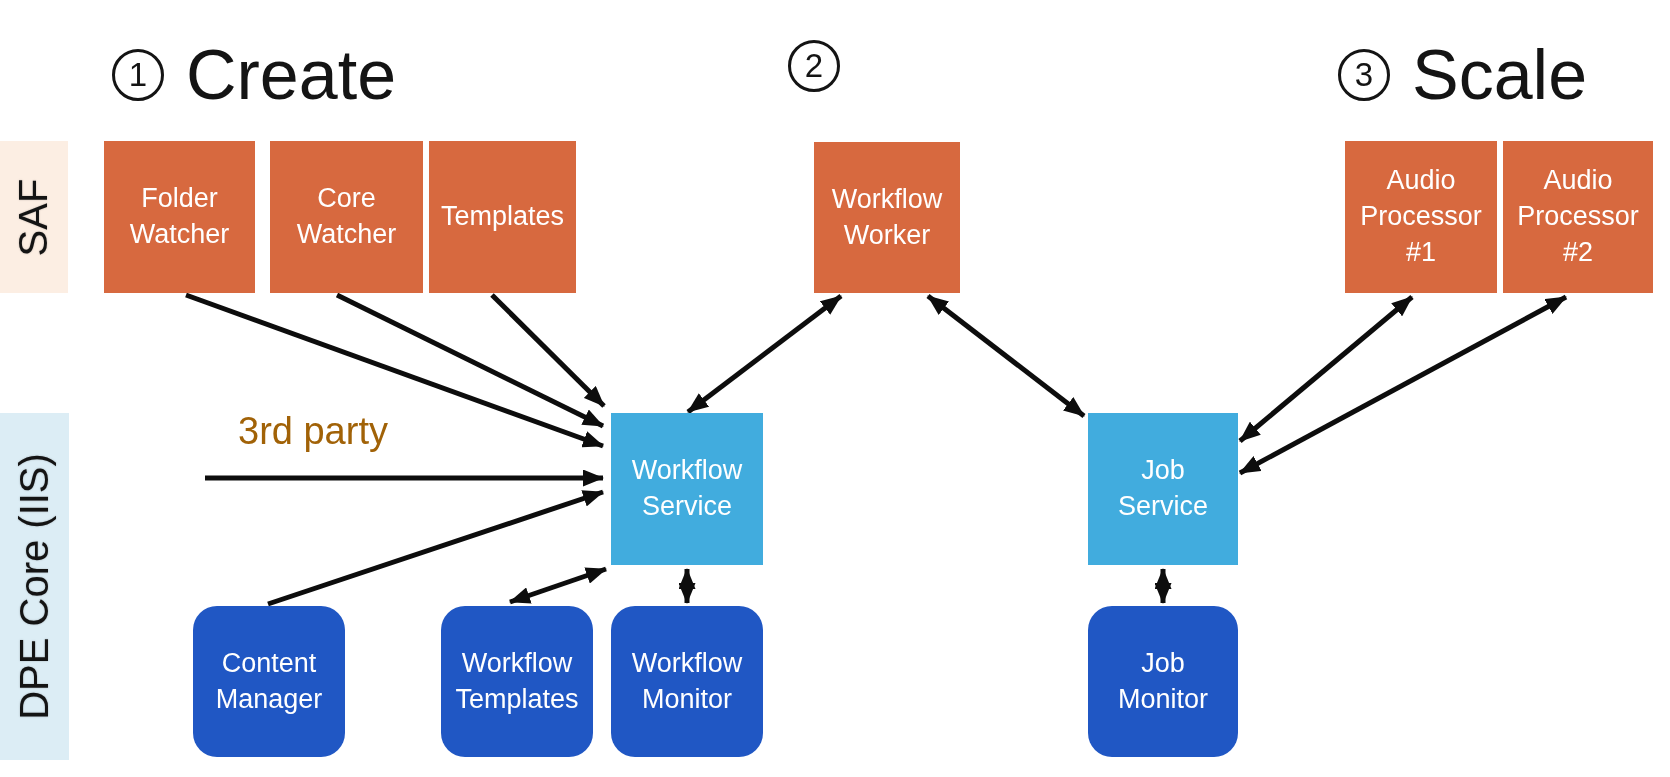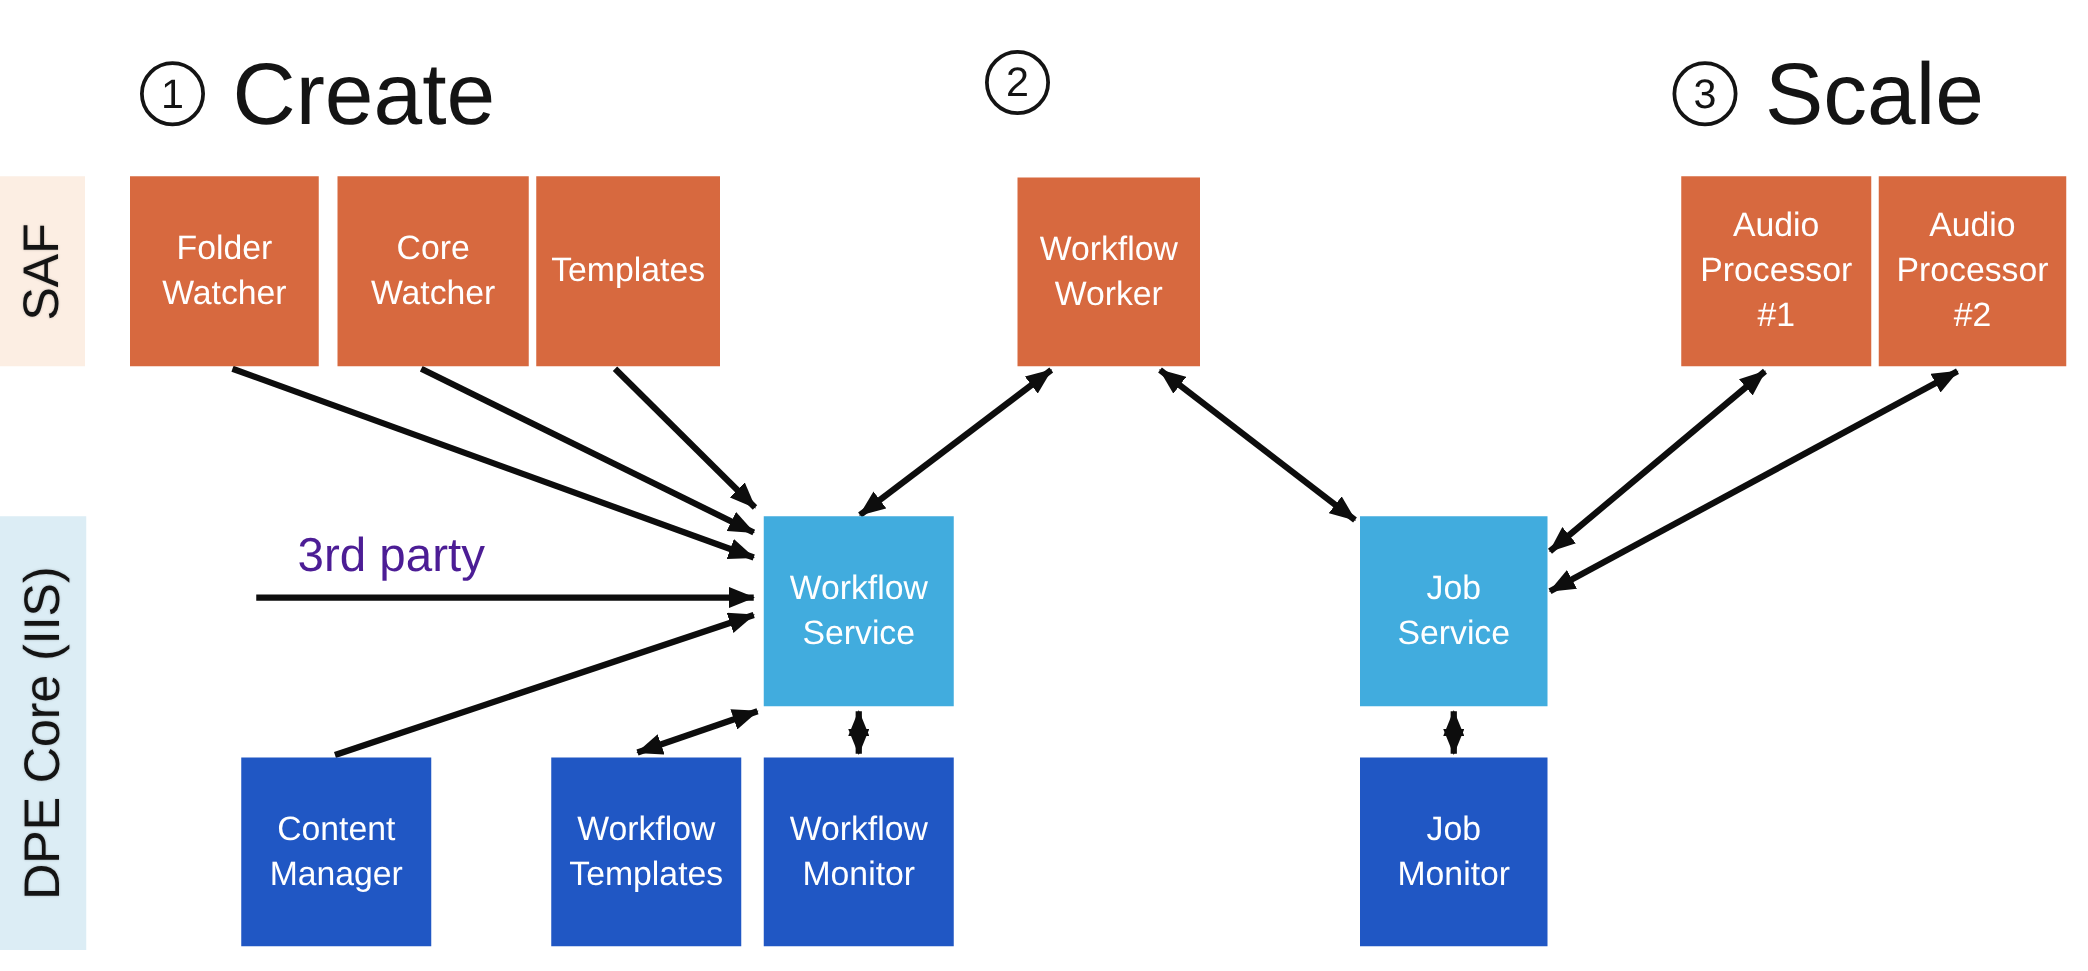--- a/index.html
+++ b/index.html
@@ -34,39 +34,39 @@
   #lane-dpe{left:0;top:413px;width:69px;height:347px;background:var(--dpe_band);}
 
   
   .box{
     position:absolute;display:flex;align-items:center;justify-content:center;
     text-align:center;color:#ffffff;font-size:27px;line-height:1.33;
     white-space:pre-line;
   }
   .box.orange{background:var(--orange);}
   .box.lightblue{background:var(--light_blue);}
-  .box.darkblue{background:var(--dark_blue);}
+  .box.darkblue{background:var(--dark_blue);border-radius:24px;}
 
   #box-folder-watcher   {left:104px; top:141px;width:151px;height:152px;}
   #box-table-watcher    {left:270px; top:141px;width:153px;height:152px;}
   #box-scheduler        {left:429px; top:141px;width:147px;height:152px;}
   #box-workflow-worker  {left:814px; top:142px;width:146px;height:151px;}
   #box-audio-processor-1{left:1345px;top:141px;width:152px;height:152px;}
   #box-audio-processor-2{left:1503px;top:141px;width:150px;height:152px;}
   #box-workflow-service {left:611px; top:413px;width:152px;height:152px;}
   #box-job-service      {left:1088px;top:413px;width:150px;height:152px;}
   #box-content-manager  {left:193px; top:606px;width:152px;height:151px;}
   #box-workflow-templates{left:441px;top:606px;width:152px;height:151px;}
   #box-workflow-monitor {left:611px; top:606px;width:152px;height:151px;}
   #box-job-monitor      {left:1088px;top:606px;width:150px;height:151px;}
 
   
   #third-party-label{
-    position:absolute;left:238px;top:424px;
-    font-size:38px;color:#4c1d95;font-weight:400;
+    position:absolute;left:238px;top:410px;
+    font-size:38px;color:#a16207;font-weight:400;
   }
 
   
   #arrow-layer{position:absolute;left:0;top:0;width:1670px;height:777px;pointer-events:none;}
   #arrow-layer line{stroke:var(--arrow);stroke-width:5;}
   #arrow-layer .head{fill:var(--arrow);}
 </style>
 </head>
 <body>
 

